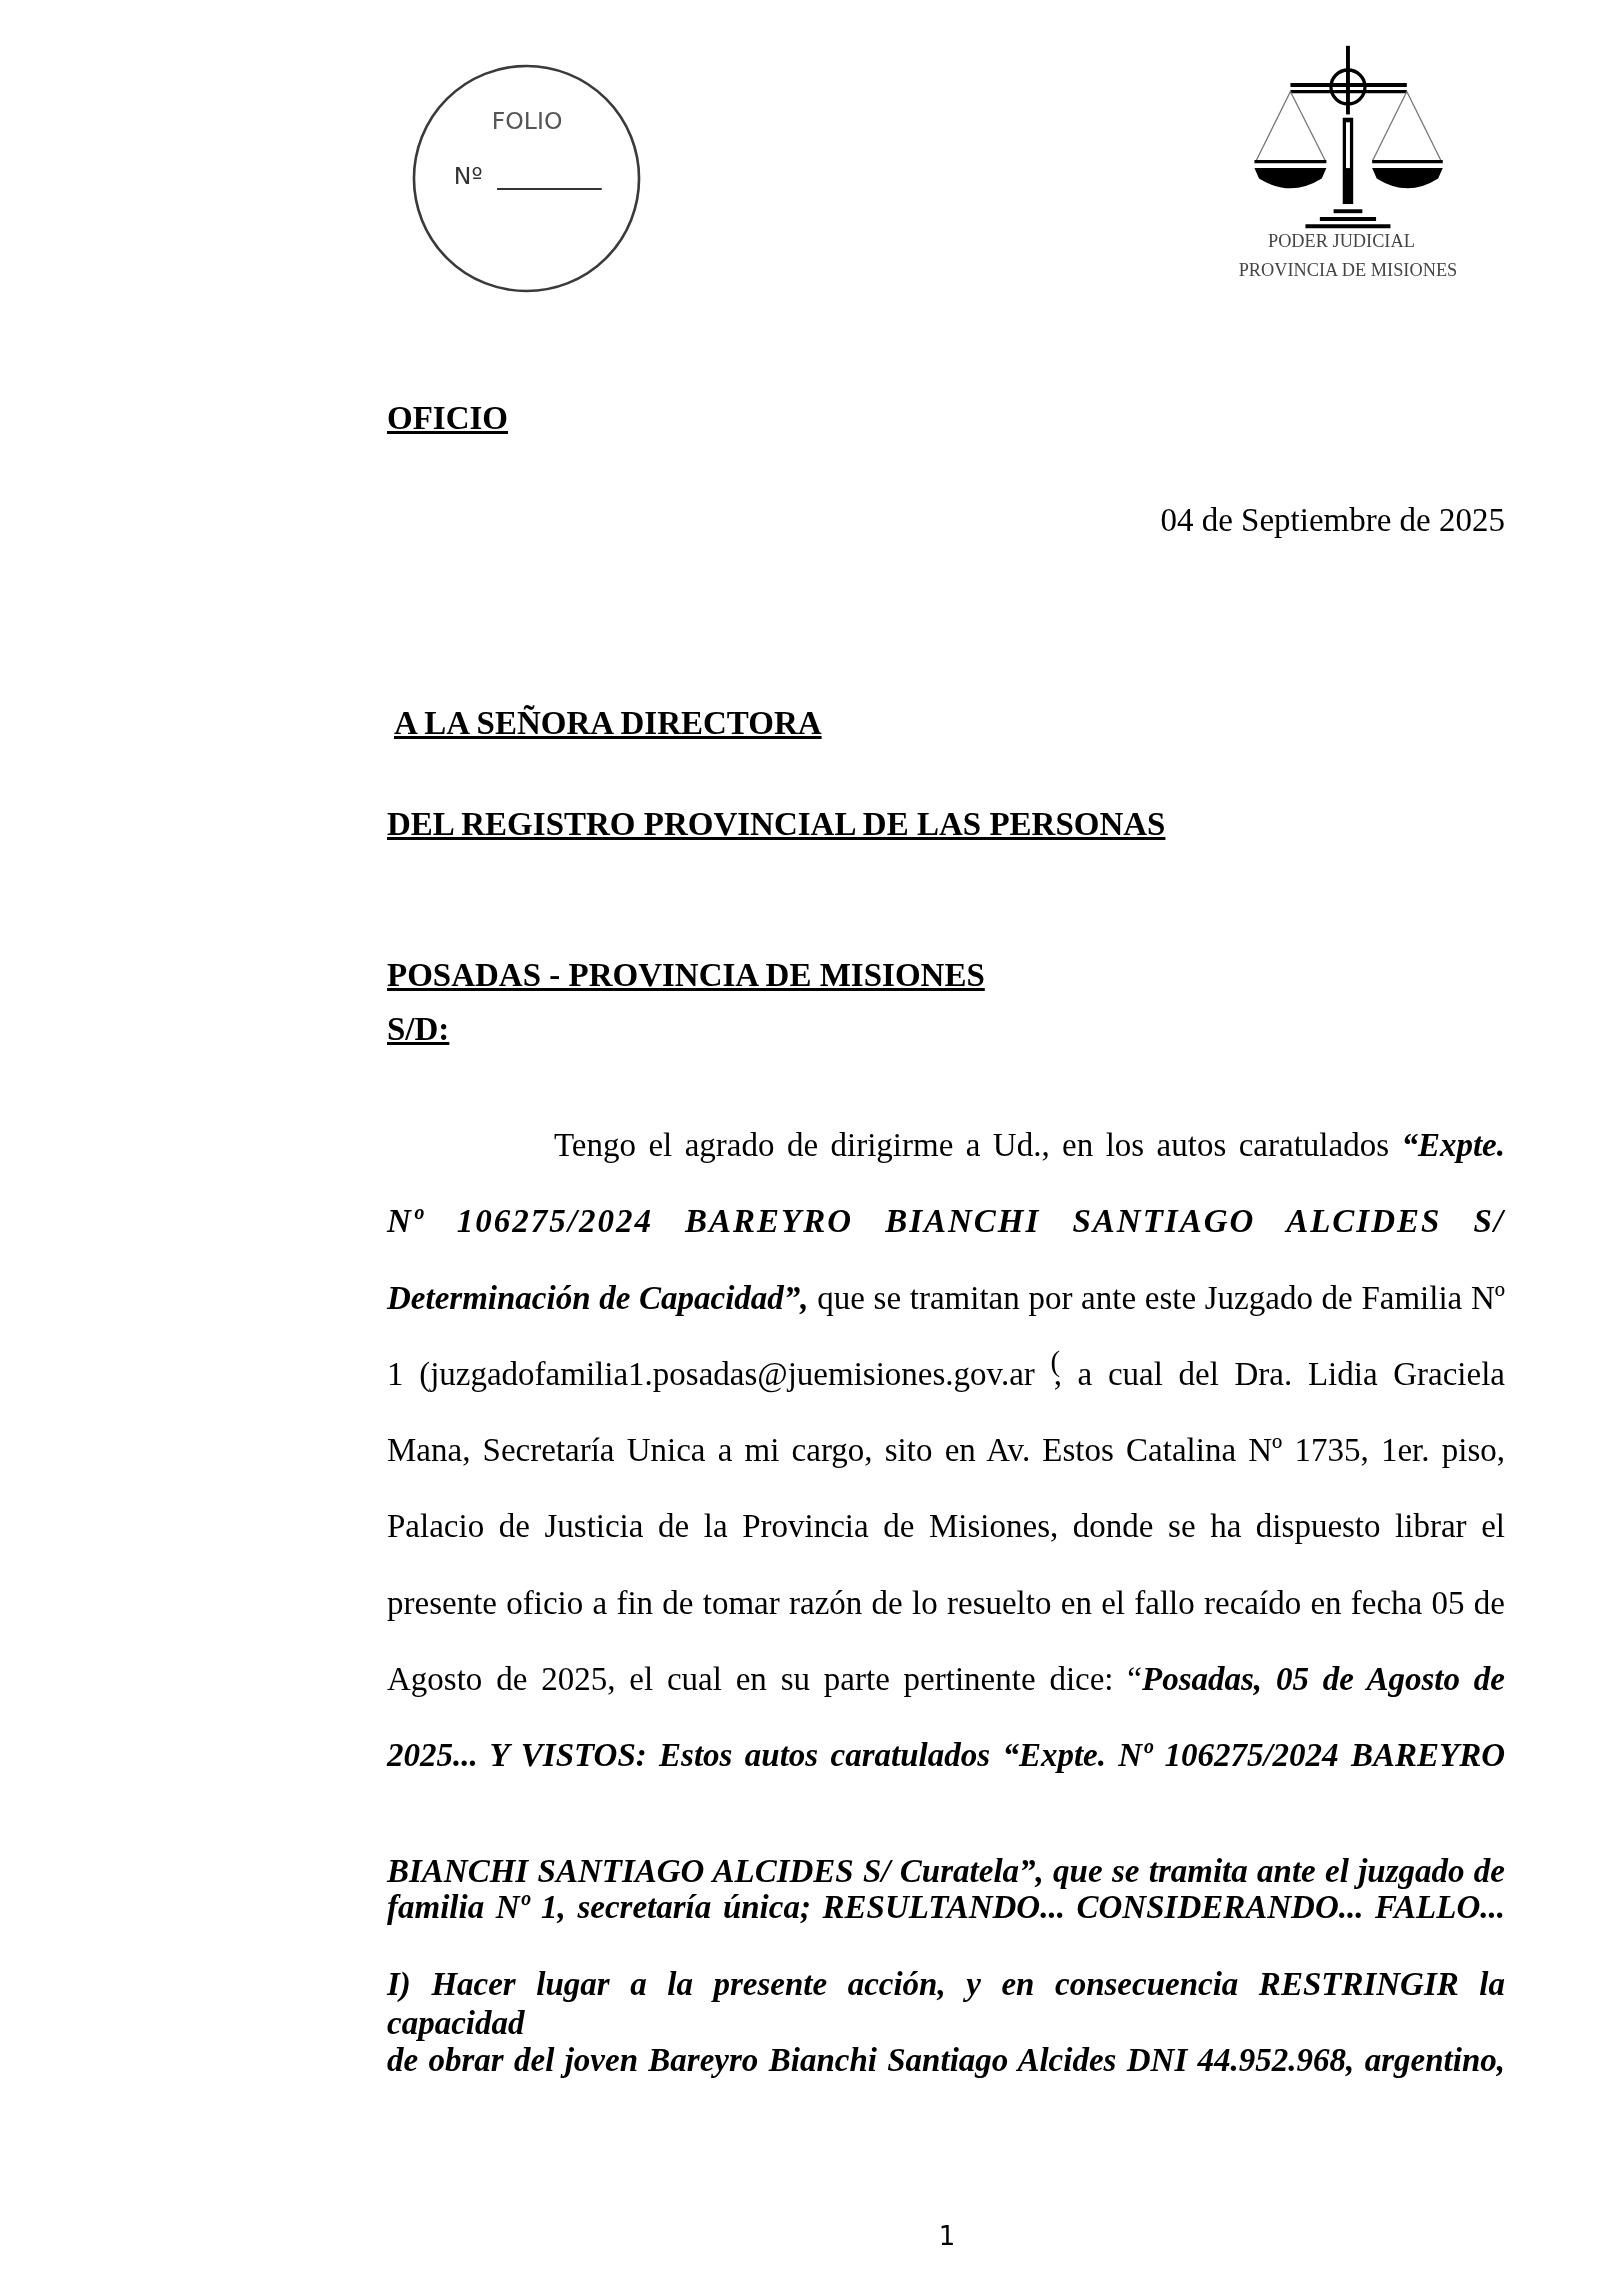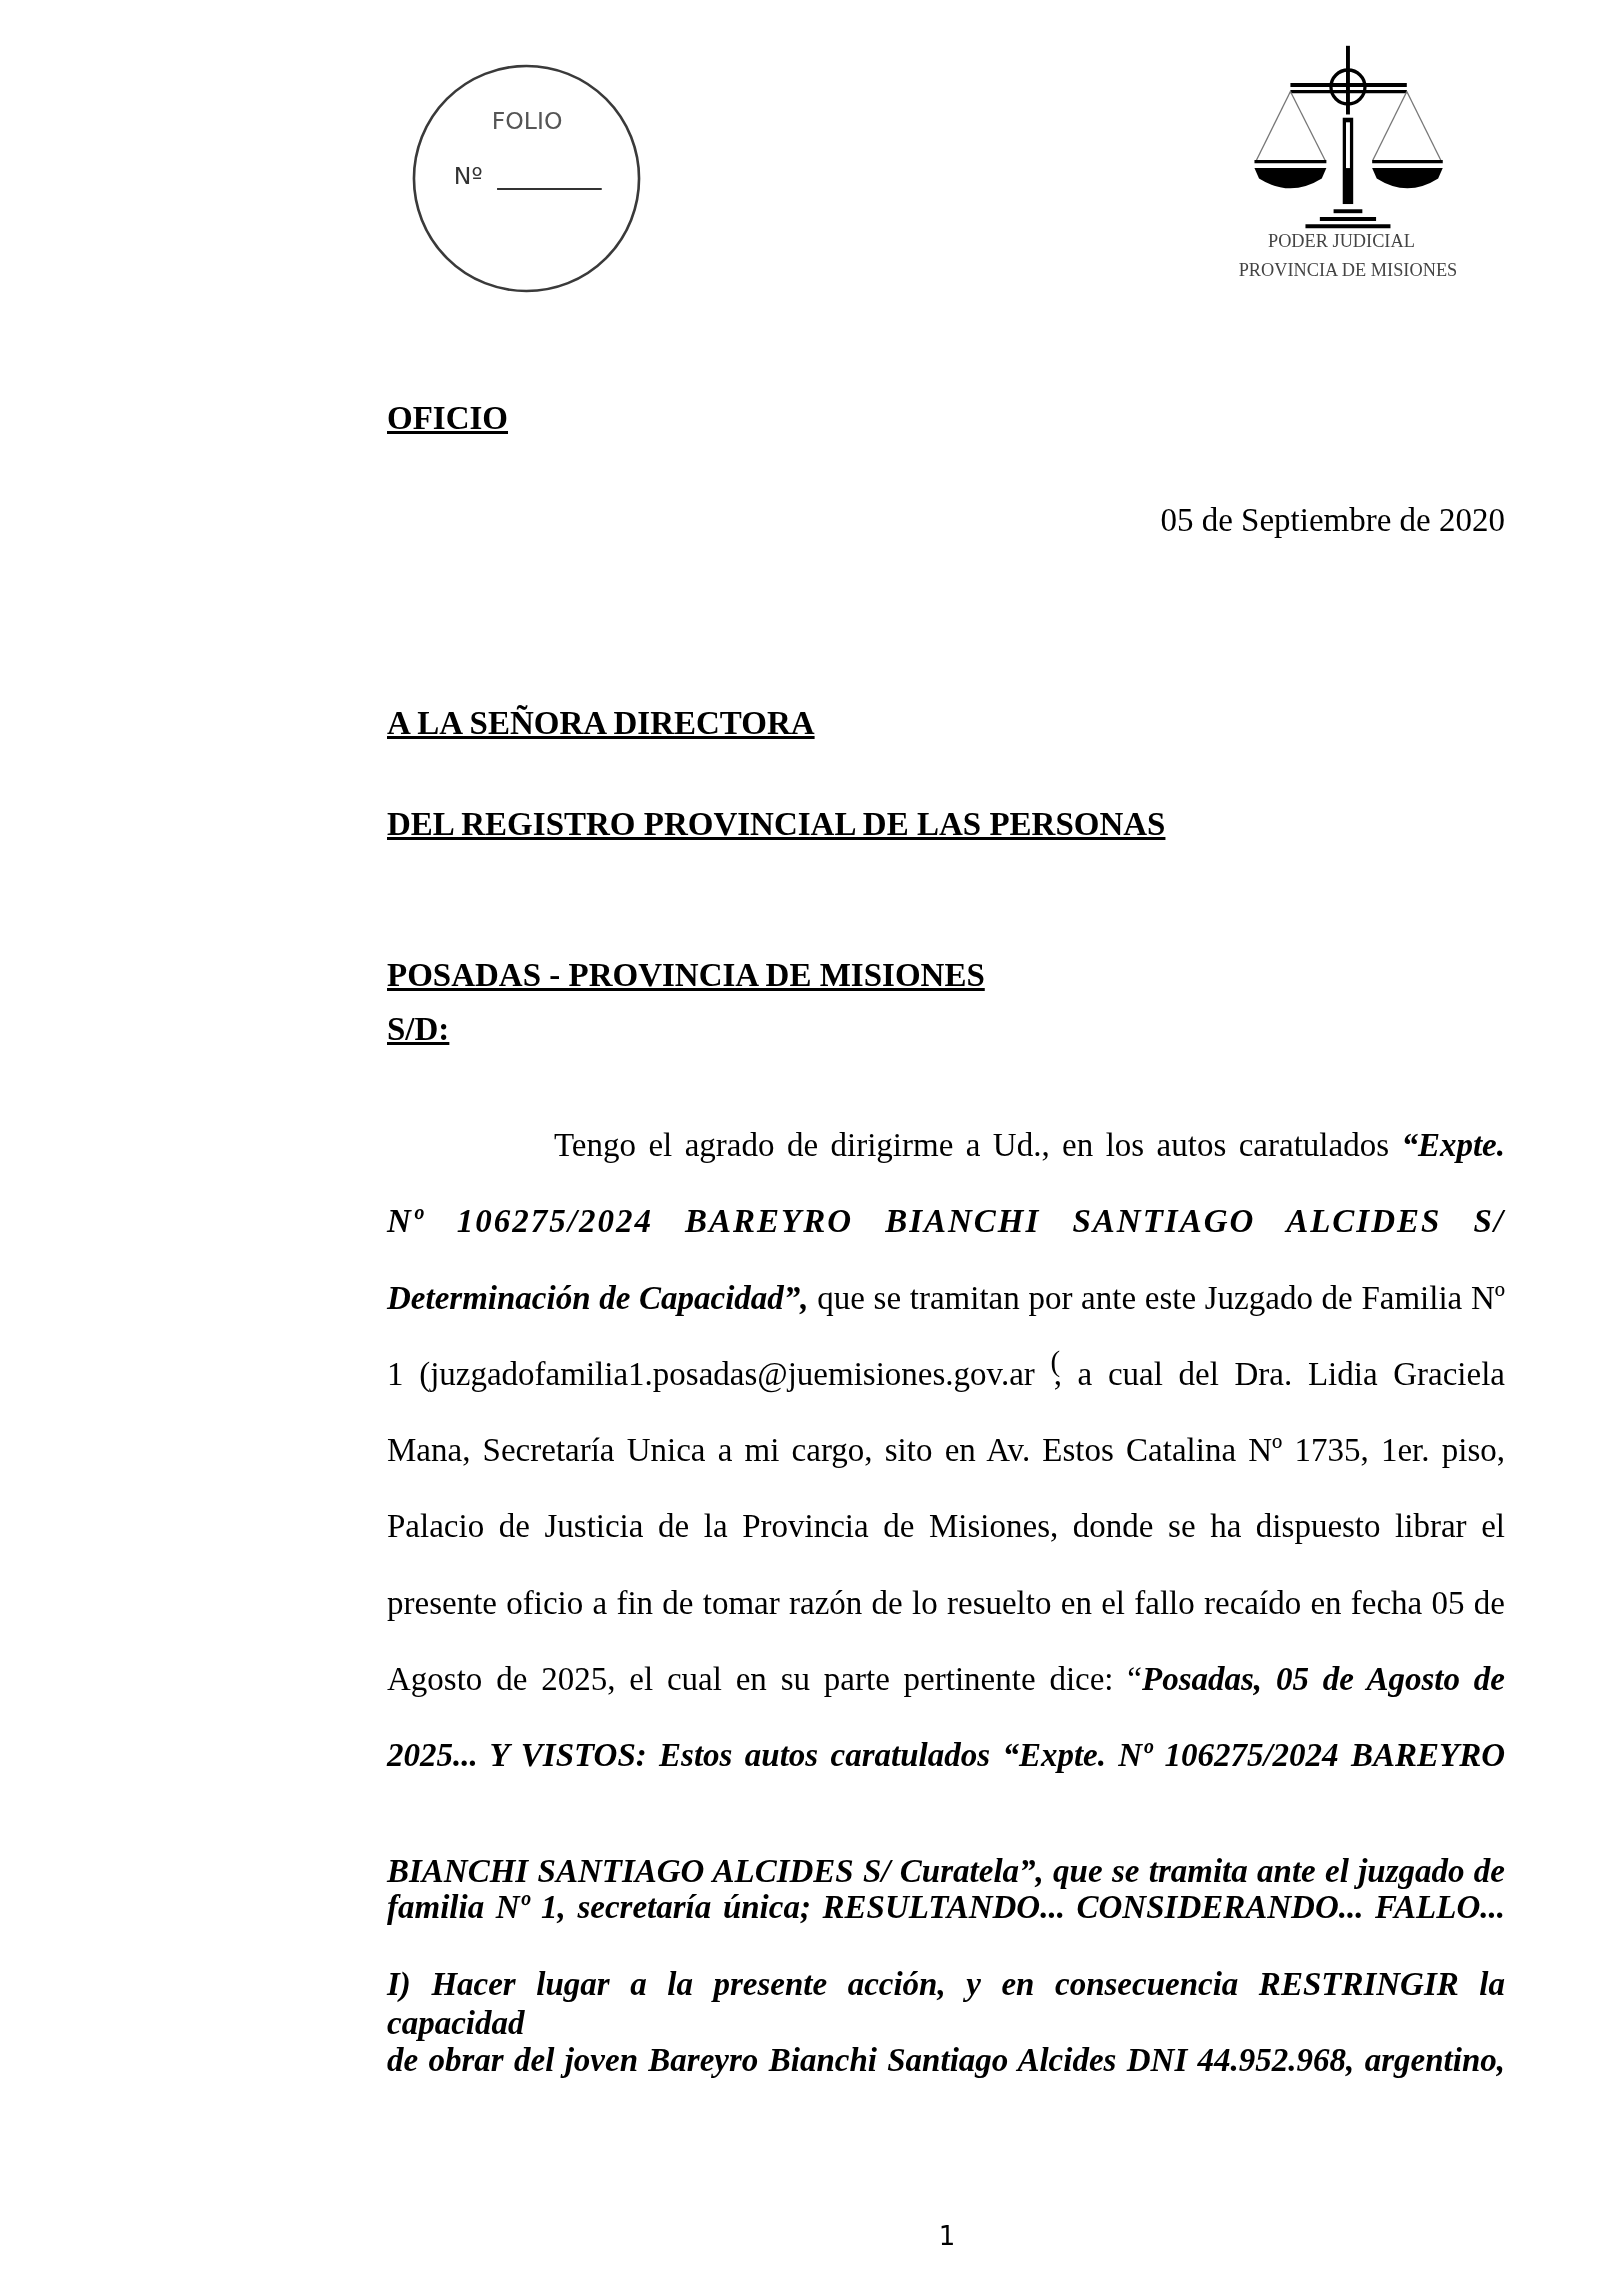--- a/index.html
+++ b/index.html
@@ -55,23 +55,23 @@
     <line x1="178" y1="268" x2="222" y2="268" stroke-width="6"></line>
     <line x1="157" y1="280" x2="243" y2="280" stroke-width="6"></line>
     <line x1="135" y1="291" x2="265" y2="291" stroke-width="6"></line>
   </g>
   <text x="190" y="323" text-anchor="middle" font-family="Liberation Serif, serif" font-size="28" fill="#444">PODER JUDICIAL</text>
   <text x="200" y="367" text-anchor="middle" font-family="Liberation Serif, serif" font-size="28" fill="#444">PROVINCIA DE MISIONES</text>
 </svg>
 
 <div class="line heading" style="top:399px;">OFICIO</div>
 
-<div class="line right" style="top:501px;">05 de Septiembre de 2020</div>
+<div class="line right" style="top:501px;">04 de Septiembre de 2025</div>
 
-<div class="line heading" style="top:704px;">A LA SEÑORA DIRECTORA</div>
+<div class="line heading" style="top:704px;margin-left:7px;">A LA SEÑORA DIRECTORA</div>
 <div class="line heading" style="top:805px;">DEL REGISTRO PROVINCIAL DE LAS PERSONAS</div>
 <div class="line heading" style="top:956px;">POSADAS - PROVINCIA DE MISIONES</div>
 <div class="line heading" style="top:1010px;">S/D:</div>
 
 <div id="body-paragraph">
     <div class="line j" style="top: 1126px; left: 554px; width: 951px;"><span class="">Tengo el agrado de dirigirme a Ud., en los autos caratulados </span><span class="b">“Expte.</span></div>
     <div class="line j" style="top: 1202px;"><span class="b spaced">Nº 106275/2024 BAREYRO BIANCHI SANTIAGO ALCIDES S/</span></div>
     <div class="line j" style="top: 1279px;"><span class="b">Determinación de Capacidad”,</span><span class=""> que se tramitan por ante este Juzgado de Familia Nº</span></div>
     <div class="line j" style="top: 1355px;"><span class="">1 (juzgadofamilia1.posadas@juemisiones.gov.ar </span><span class="paren-raise">(</span><span class="">, a cual del Dra. Lidia Graciela</span></div>
     <div class="line j" style="top: 1431px;"><span class="">Mana, Secretaría Unica a mi cargo, sito en Av. Estos Catalina Nº 1735, 1er. piso,</span></div>

